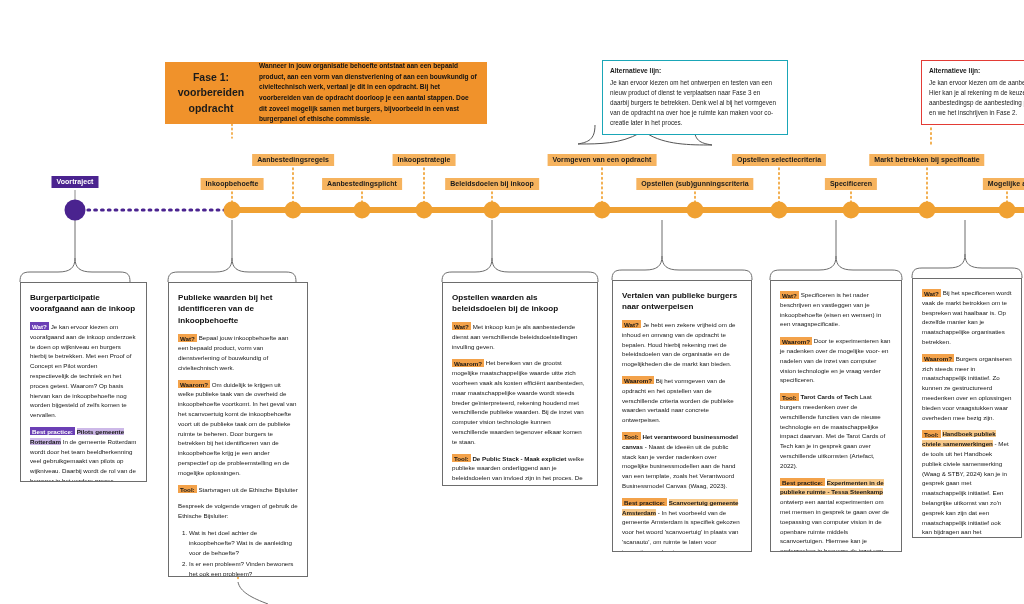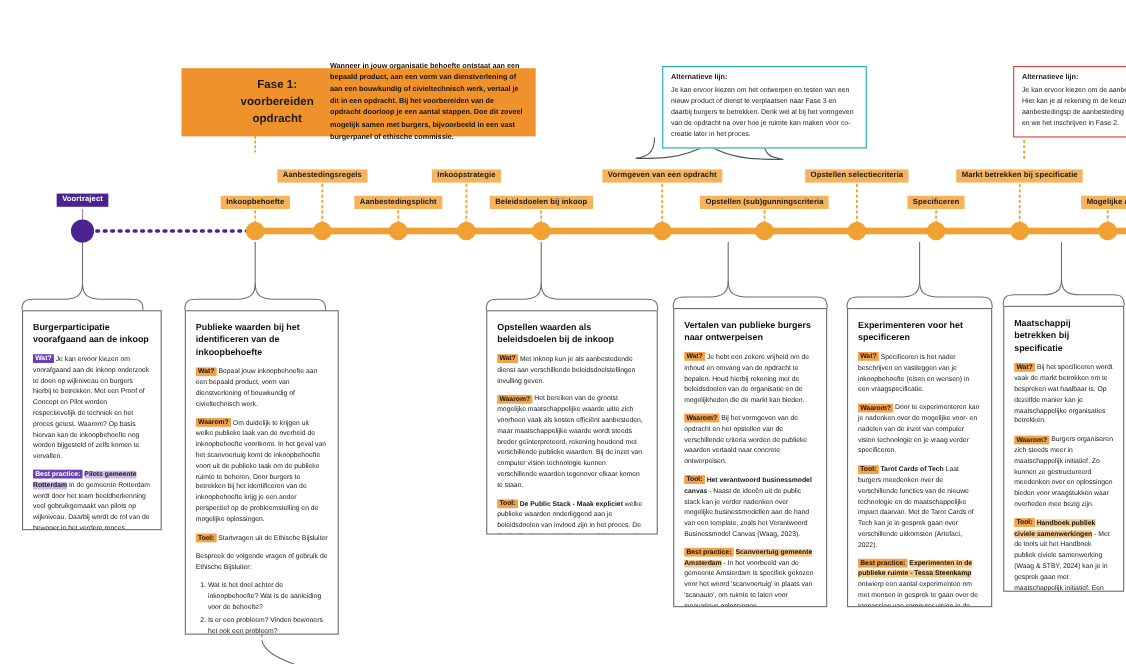--- a/index.html
+++ b/index.html
@@ -35,21 +35,20 @@
   .phase-banner {
     position: absolute;
     left: 165px;
     top: 62px;
     width: 322px;
     height: 62px;
     background: #f0922b;
     display: flex;
     align-items: stretch;
     box-sizing: border-box;
-    padding-left: 41px;
   }
   .phase-banner .phase-title {
     width: 92px;
     flex: 0 0 92px;
     display: flex;
     align-items: center;
     justify-content: center;
     text-align: center;
     font-size: 10.5px;
     font-weight: bold;
@@ -363,21 +362,20 @@
       <span>- Naast de ideeën uit de public stack kan je verder nadenken over mogelijke businessmodellen aan de hand van een template, zoals het Verantwoord Businessmodel Canvas (Waag, 2023).</span>
     </p>
     <p>
       <span class="tag tag-orange">Best practice:</span>
       <span class="hl" style="font-weight:bold;">Scanvoertuig gemeente Amsterdam</span>
       <span>- In het voorbeeld van de gemeente Amsterdam is specifiek gekozen voor het woord 'scanvoertuig' in plaats van 'scanauto', om ruimte te laten voor innovatieve oplossingen.</span>
     </p>
   </div>
 
   <div class="card" style="left:770px; top:280px; width:132px; height:272px;">
-    <h3>Experimenteren voor het specificeren</h3>
     <p>
       <span class="tag tag-orange">Wat?</span>
       <span>Specificeren is het nader beschrijven en vastleggen van je inkoopbehoefte (eisen en wensen) in een vraagspecificatie.</span>
     </p>
     <p>
       <span class="tag tag-orange">Waarom?</span>
       <span>Door te experimenteren kan je nadenken over de mogelijke voor- en nadelen van de inzet van computer vision technologie en je vraag verder specificeren.</span>
     </p>
     <p>
       <span class="tag tag-orange">Tool:</span>
@@ -385,21 +383,20 @@
       <span>Laat burgers meedenken over de verschillende functies van de nieuwe technologie en de maatschappelijke impact daarvan. Met de Tarot Cards of Tech kan je in gesprek gaan over verschillende uitkomsten (Artefact, 2022).</span>
     </p>
     <p>
       <span class="tag tag-orange">Best practice:</span>
       <span class="hl" style="font-weight:bold;">Experimenten in de publieke ruimte - Tessa Steenkamp</span>
       <span>ontwierp een aantal experimenten om met mensen in gesprek te gaan over de toepassing van computer vision in de openbare ruimte middels scanvoertuigen. Hiermee kan je onderzoeken in hoeverre de inzet van technologie beantwoord aan het onderliggende beleidsdoel.</span>
     </p>
   </div>
 
   <div class="card" style="left:912px; top:278px; width:110px; height:260px;">
-    <h3>Maatschappij betrekken bij specificatie</h3>
     <p>
       <span class="tag tag-orange">Wat?</span>
       <span>Bij het specificeren wordt vaak de markt betrokken om te bespreken wat haalbaar is. Op dezelfde manier kan je maatschappelijke organisaties betrekken.</span>
     </p>
     <p>
       <span class="tag tag-orange">Waarom?</span>
       <span>Burgers organiseren zich steeds meer in maatschappelijk initiatief. Zo kunnen ze gestructureerd meedenken over en oplossingen bieden voor vraagstukken waar overheden mee bezig zijn.</span>
     </p>
     <p>
       <span class="tag tag-orange">Tool:</span>

